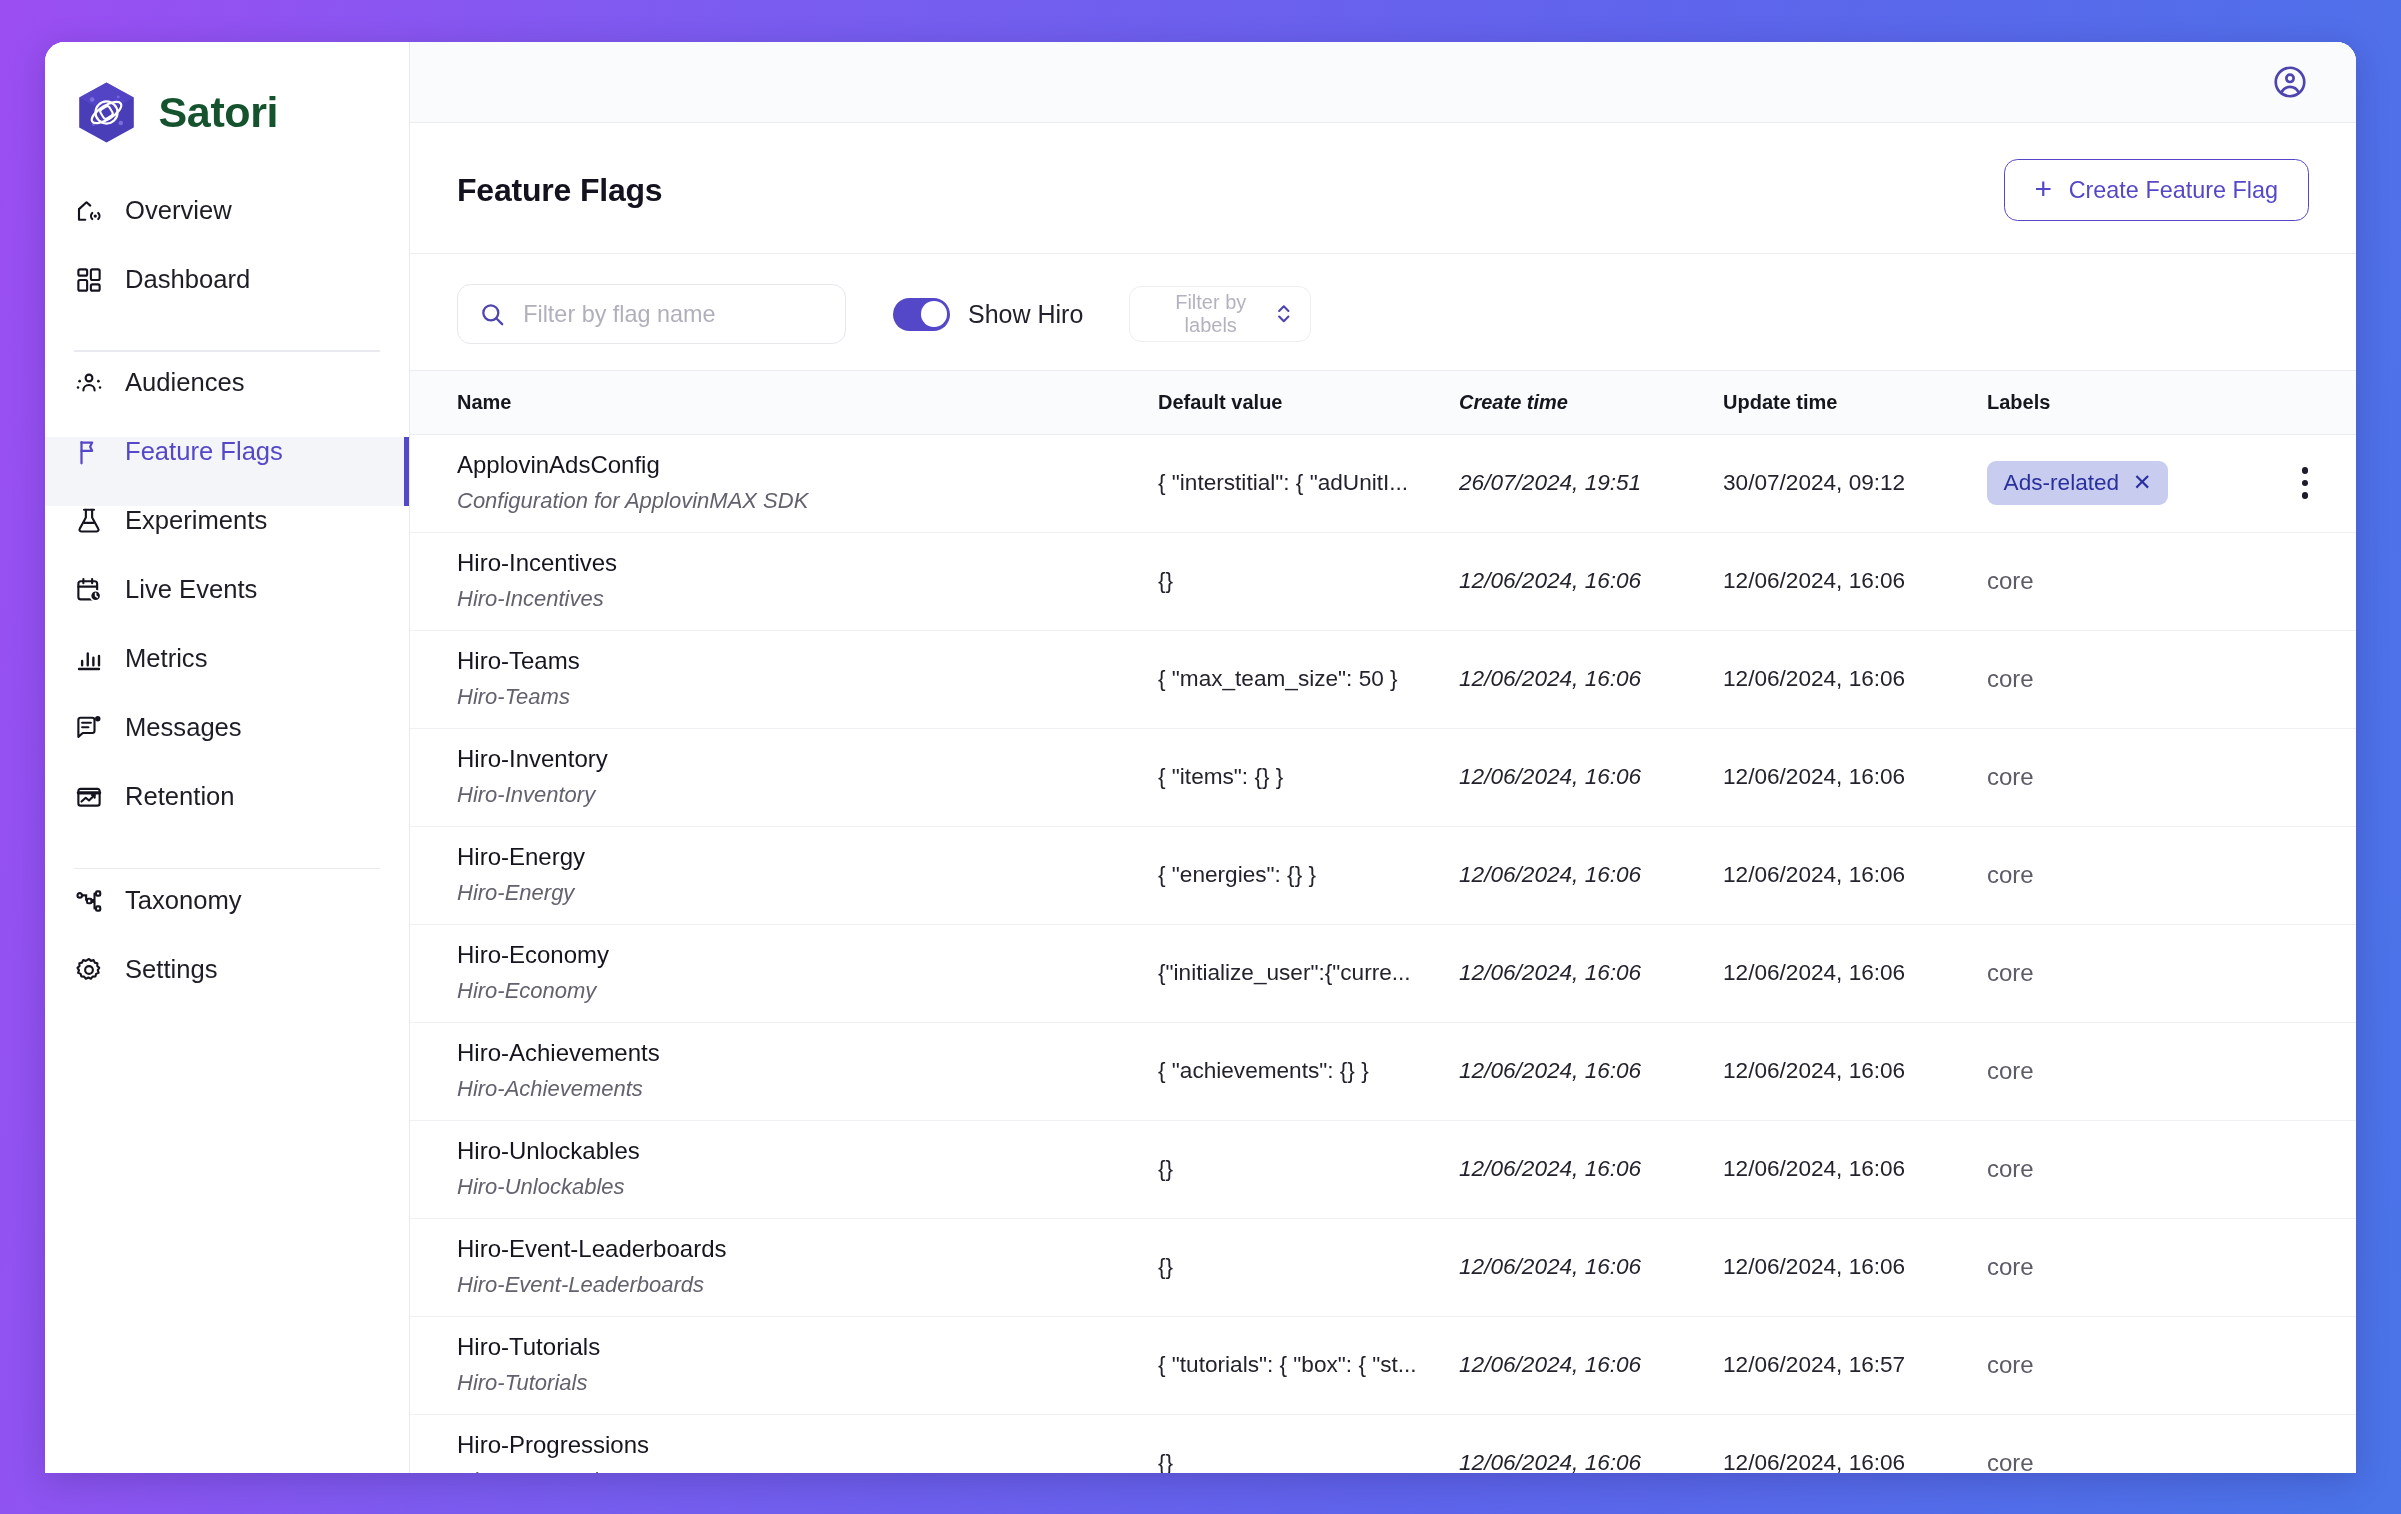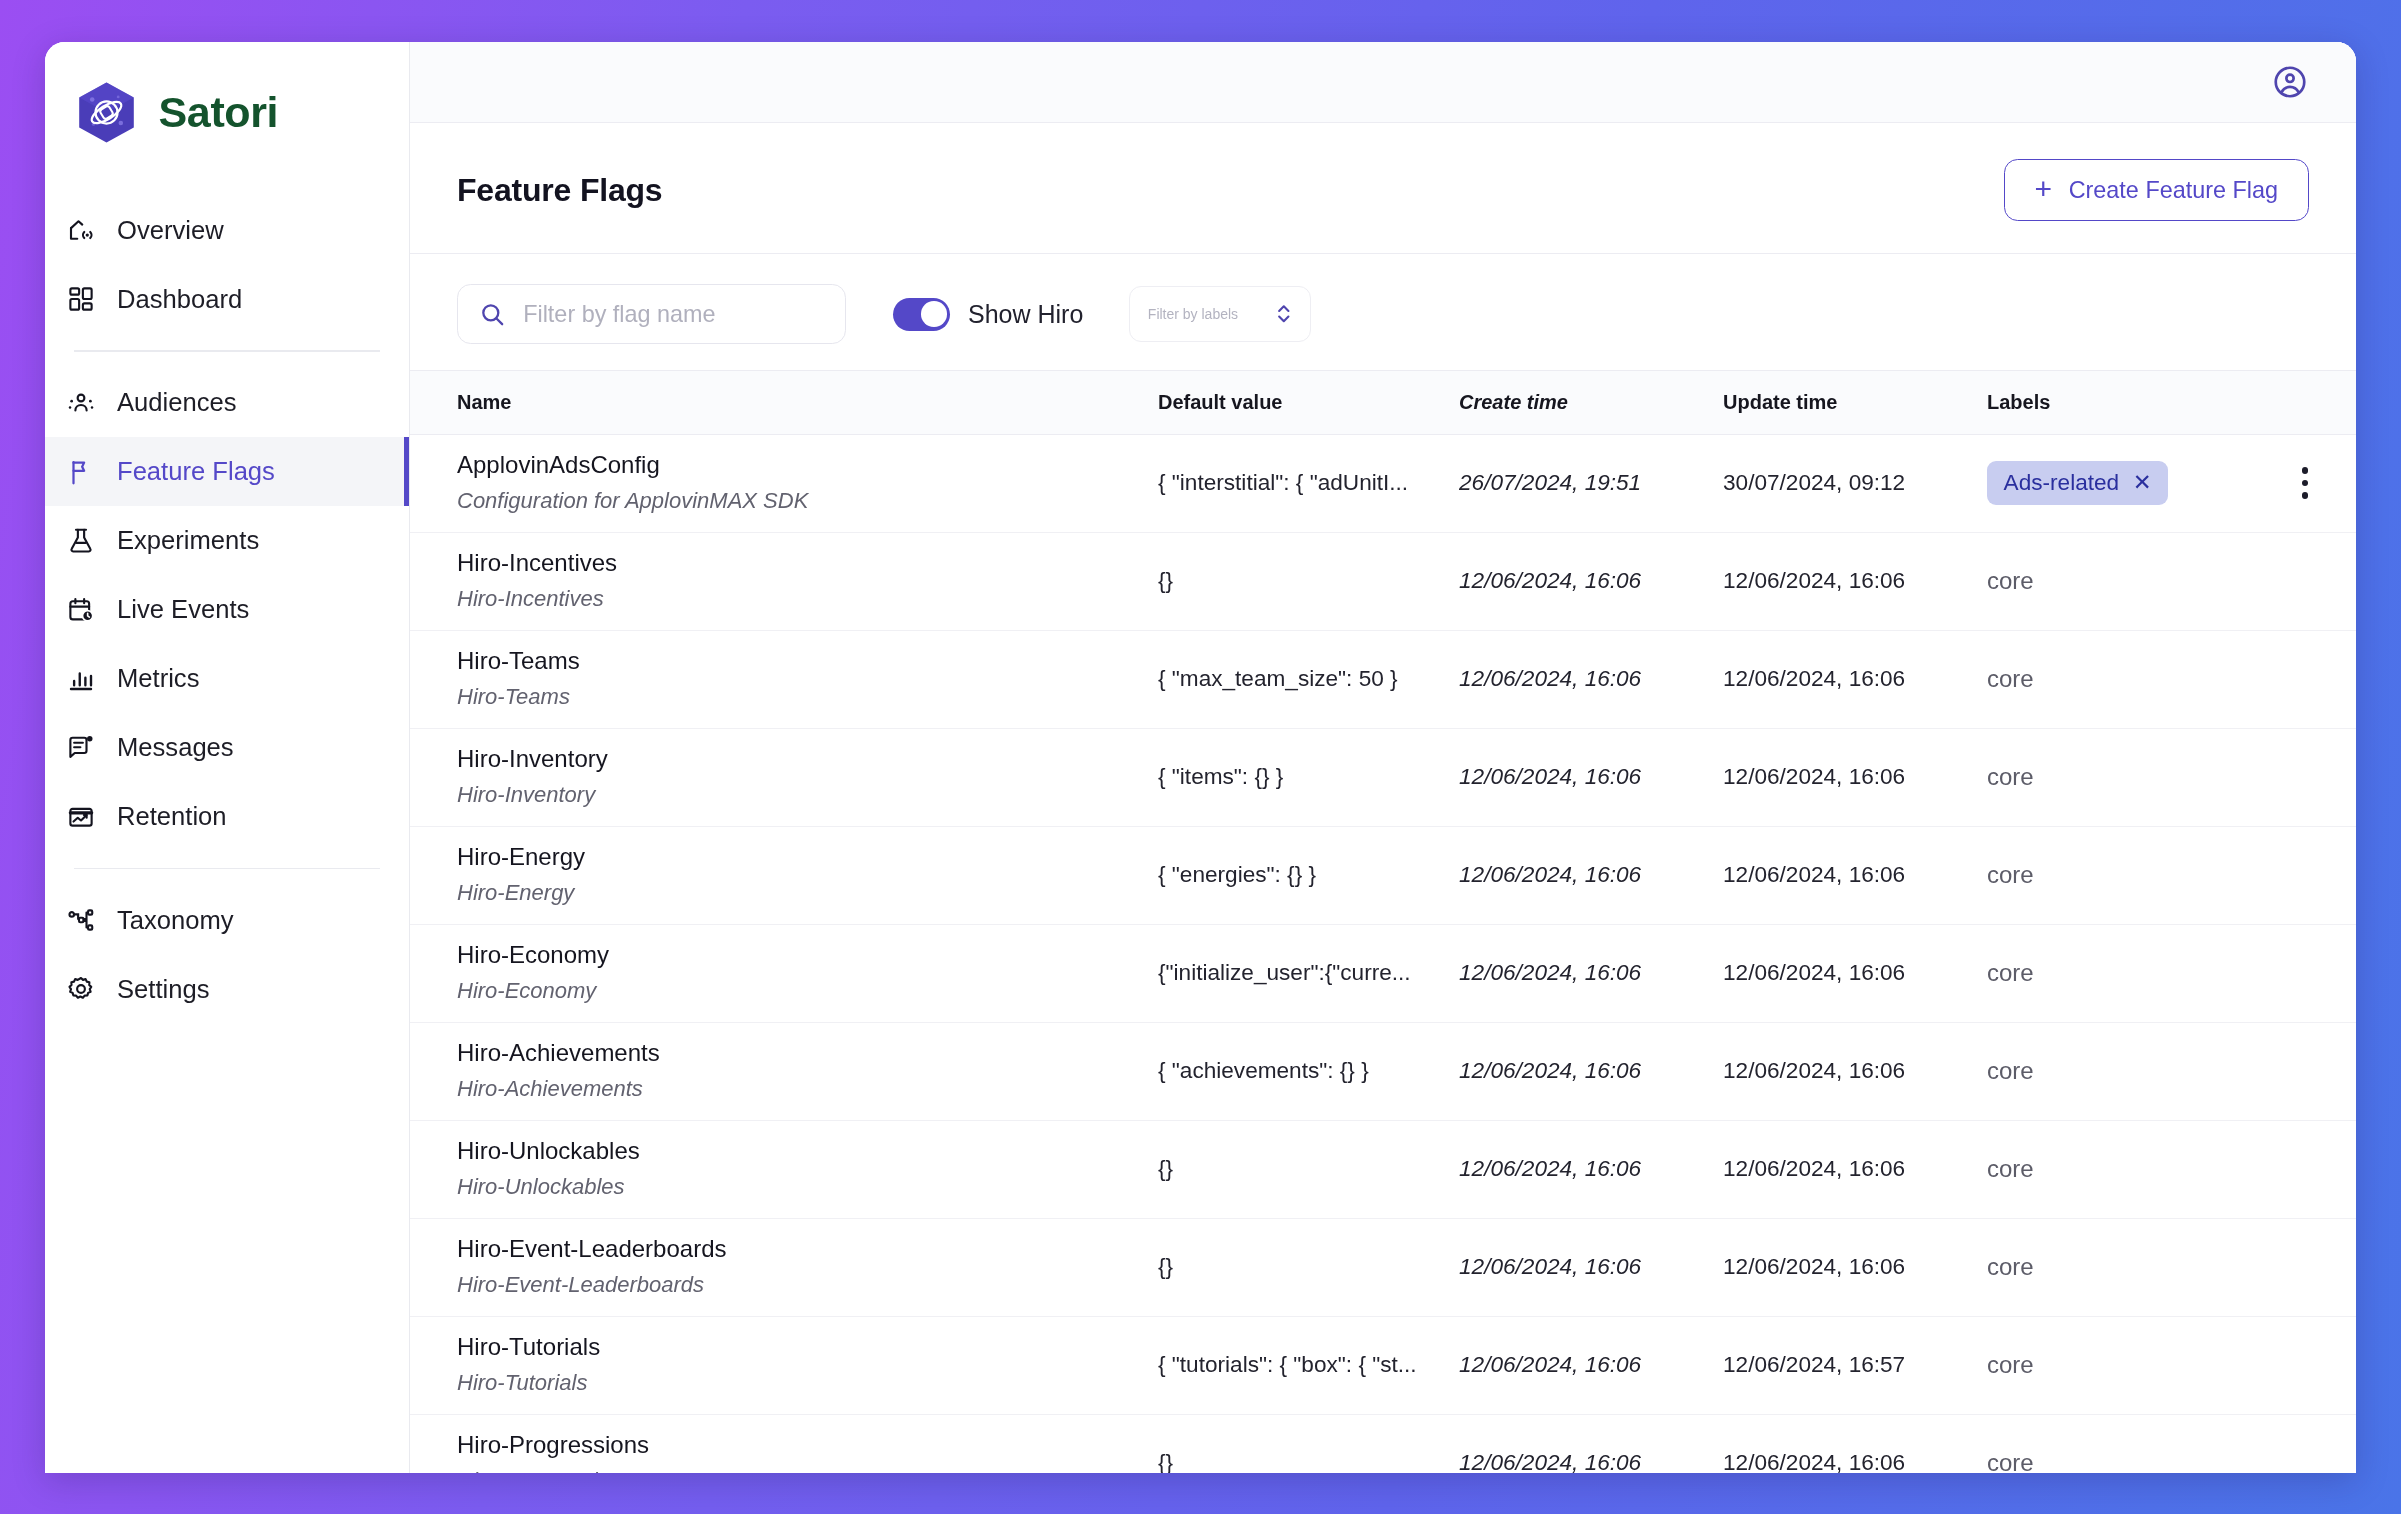--- a/index.html
+++ b/index.html
@@ -51,24 +51,23 @@
     font-size: 43px;
     font-weight: 700;
     color: #14532d;
     letter-spacing: -0.4px;
   }
 
   .nav { margin-top: 33px; }
 
   .nav-item {
     display: flex;
-    align-items: center;
     gap: 21px;
     height: 69px;
-    padding-left: 21px;
+    padding-left: 29px;
     color: #1d1d26;
     font-size: 25.6px;
     position: relative;
     cursor: pointer;
   }
   .nav-item .nav-icon {
     width: 30px; height: 30px; flex: 0 0 30px;
     display: flex; align-items: center; justify-content: center;
   }
   .nav-item .nav-icon svg { width: 30px; height: 30px; display: block; }
@@ -215,22 +214,23 @@
     border-radius: 12px;
     display: flex;
     align-items: center;
     justify-content: space-between;
     padding: 0 16.6px 0 18px;
     margin-left: 10.5px;
     cursor: pointer;
     background: #ffffff;
   }
   .labels-select span {
-    font-size: 14px;
+    font-size: 20px;
     color: #b3b3c0;
+    text-align: center;
   }
   .chev-icon { width: 19.6px; height: 25.6px; flex: 0 0 19.6px; }
   .chev-icon svg { width: 19.6px; height: 25.6px; display: block; }
 
   
   .table { width: 100%; }
 
   .thead {
     display: flex;
     align-items: center;

